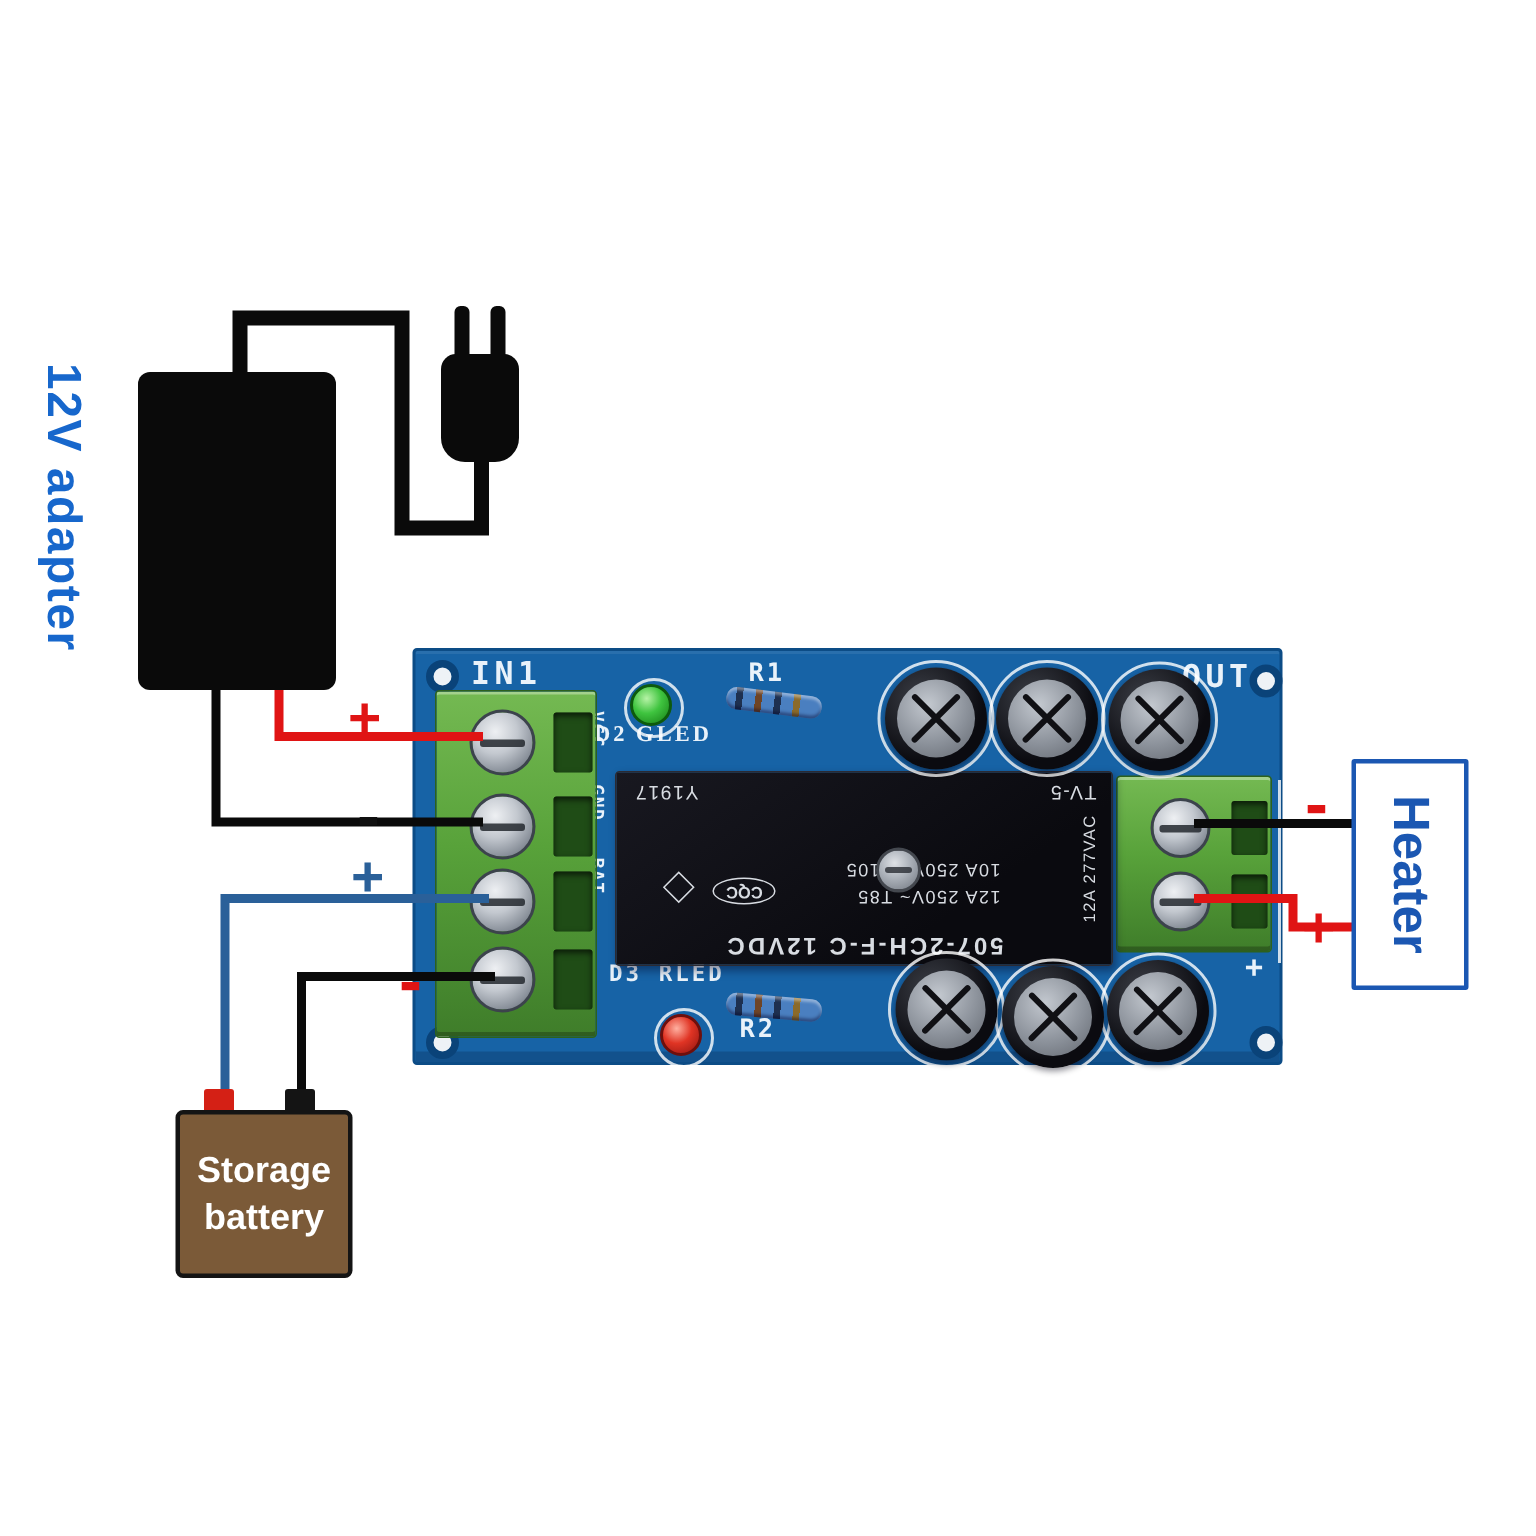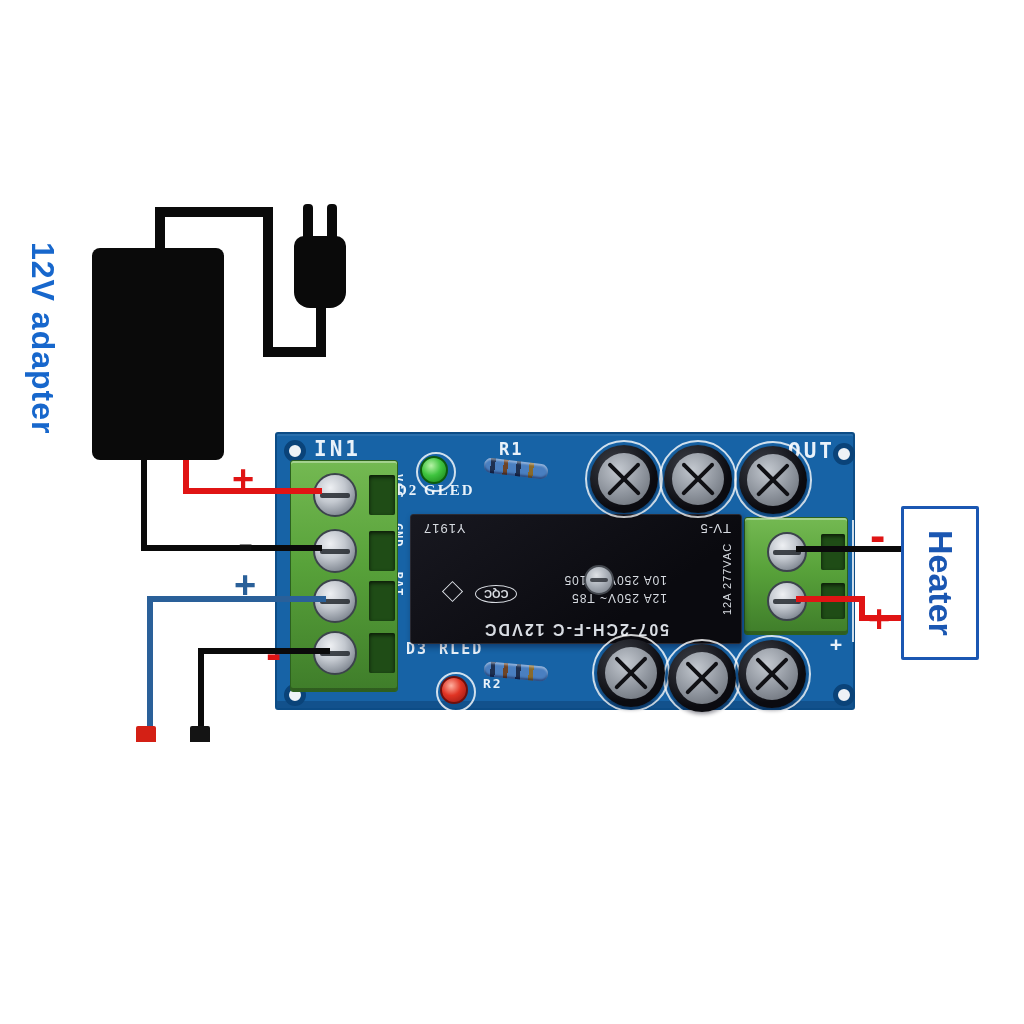--- a/index.html
+++ b/index.html
@@ -110,21 +110,21 @@
 
     <div class="hole" style="left:7px;top:6px;"></div>
     <div class="hole" style="left:556px;top:9px;"></div>
     <div class="hole" style="left:7px;top:250px;"></div>
     <div class="hole" style="left:556px;top:250px;"></div>
 
     <div class="t silk" style="left:37px;top:3px;font-size:21px;letter-spacing:3px;">IN1</div>
     <div class="t silk" style="left:511px;top:5px;font-size:21px;letter-spacing:3px;">OUT</div>
     <div class="t silk" style="left:33px;top:236px;font-size:21px;letter-spacing:3px;">IN2</div>
     <div class="t silk" style="left:222px;top:5px;font-size:17px;letter-spacing:2px;">R1</div>
-    <div class="t silk" style="left:206px;top:242px;font-size:13px;letter-spacing:2px;">R2</div>
+    <div class="t silk" style="left:216px;top:242px;font-size:17px;letter-spacing:2px;">R2</div>
     <div class="t silk" style="left:119px;top:48px;font-size:15px;letter-spacing:2px;font-family:Liberation Serif, serif;">D2 GLED</div>
     <div class="t silk" style="left:129px;top:206px;font-size:15px;letter-spacing:2px;">D3 RLED</div>
     <div class="t silk" style="left:114px;top:40px;height:195px;writing-mode:vertical-rl;font-size:12px;word-spacing:16px;letter-spacing:1px;">VCC GND BAT</div>
     <div class="t silk" style="left:553px;top:198px;font-size:20px;">+</div>
     <div class="silk-line" style="left:575px;top:86px;width:2px;height:122px;"></div>
 
     <div class="tblock" style="left:13px;top:26px;width:108px;height:232px;">
       <div class="tcell" style="left:78px;top:14px;width:26px;height:40px;"></div>
       <div class="tcell" style="left:78px;top:70px;width:26px;height:40px;"></div>
       <div class="tcell" style="left:78px;top:120px;width:26px;height:40px;"></div>
@@ -204,20 +204,24 @@
   </svg>
 
   <div class="t adapter-label">12V adapter</div>
   <div class="abs adapter-body"></div>
   <div class="abs prong" style="left:303px;top:204px;"></div>
   <div class="abs prong" style="left:327px;top:204px;"></div>
   <div class="abs plug-body"></div>
 
   <div class="bat-terminal" style="left:136px;top:726px;background:#d42015;"></div>
   <div class="bat-terminal" style="left:190px;top:726px;background:#141414;"></div>
+  <div class="abs battery-body">
+    <div>Storage</div>
+    <div>battery</div>
+  </div>
 
   <div class="abs heater-box">
     <div class="heater-text">Heater</div>
   </div>
 
   <div class="mark mark-red" style="left:232px;top:460px;font-size:38px;">+</div>
   <div class="mark mark-black" style="left:238px;top:520px;font-size:46px;">-</div>
   <div class="mark mark-blue" style="left:234px;top:566px;font-size:38px;">+</div>
   <div class="mark mark-red" style="left:266px;top:630px;font-size:46px;">-</div>
   <div class="mark mark-red" style="left:870px;top:512px;font-size:46px;">-</div>

